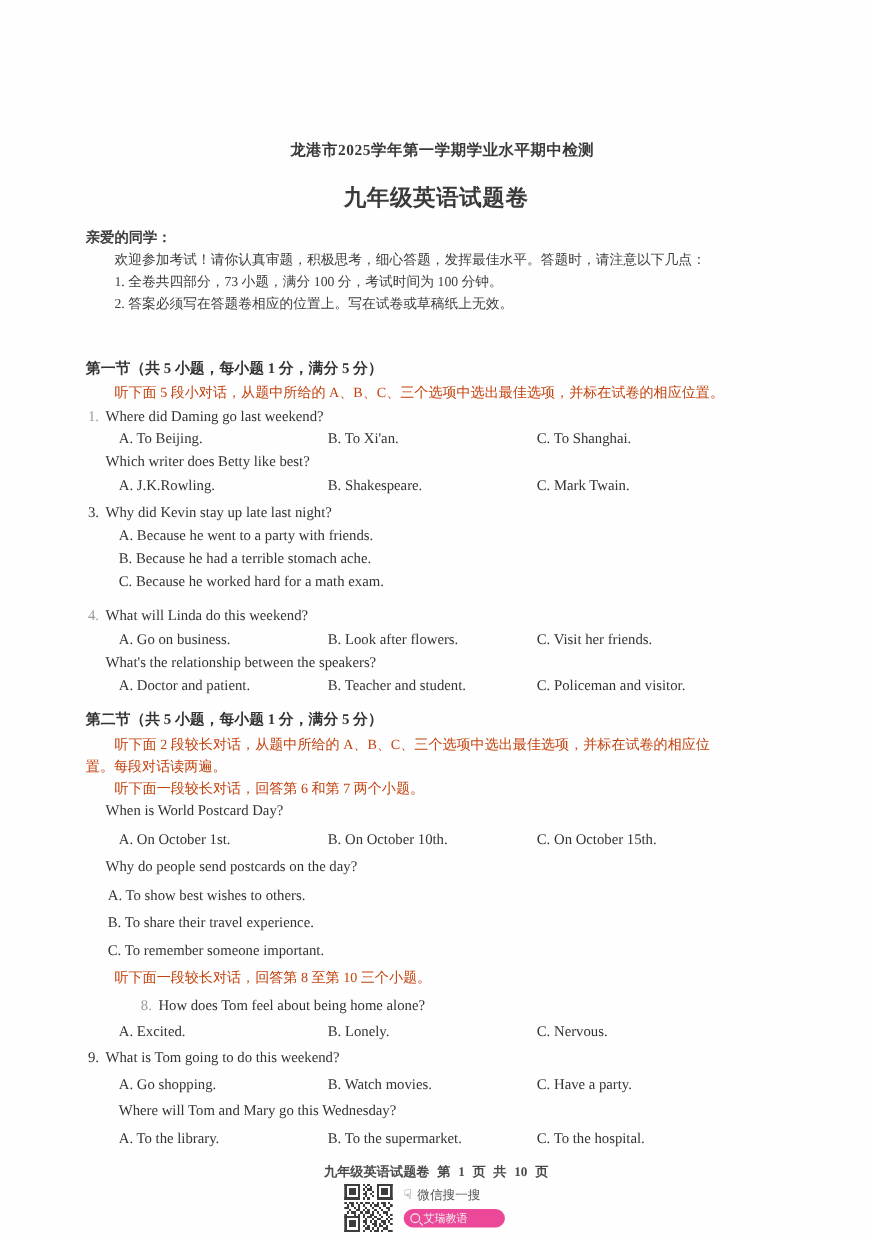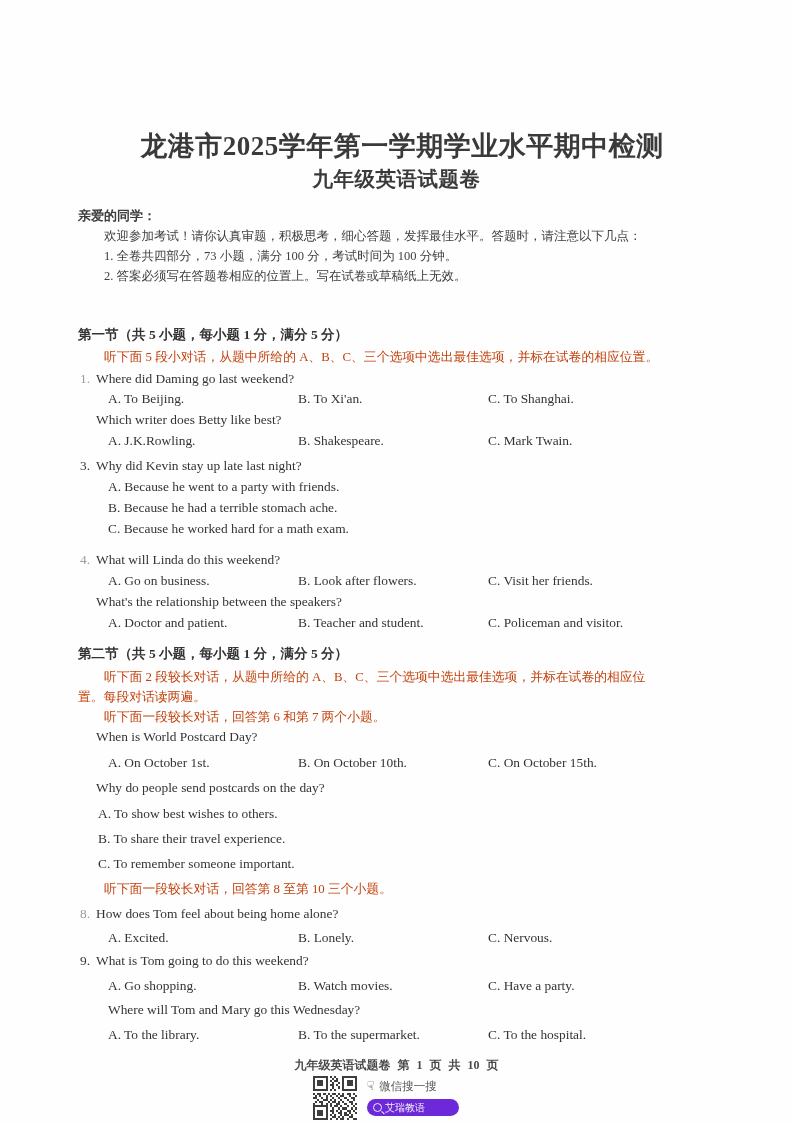--- a/index.html
+++ b/index.html
@@ -26,21 +26,21 @@
   .title-main, .title-sub {
     text-align: center;
     font-weight: bold;
     color: #3a3a3a;
     letter-spacing: 0.5px;
   }
   .title-main {
     position: absolute;
     left: 11px; right: 0;
     top: 128px;
-    font-size: 27px;
+    font-size: 14px;
   }
   .title-sub {
     position: absolute;
     left: 0; right: 0;
     top: 165px;
     font-size: 20.5px;
   }
   
   .intro {
     position: absolute;
@@ -161,21 +161,21 @@
     align-items: center;
     gap: 5px;
     height: 20px;
     color: #555;
     font-size: 11.5px;
     font-family: "DejaVu Sans", sans-serif;
   }
   .wm-hand { font-size: 12px; color: #4b4b4b; }
   .wm-pill {
     margin-top: 3px;
-    background: #6d28d9;
+    background: #ec4899;
     color: #f2f2f2;
     border-radius: 9px;
     height: 17px;
     width: 92px;
     display: flex;
     align-items: center;
     gap: 3px;
     padding: 0 6px;
     box-sizing: border-box;
     font-size: 10px;
@@ -275,21 +275,21 @@
 
   <div class="q" style="top:780px;">
     <span class="q-stem"><span class="q-num blank">7.</span><span>Why do people send postcards on the day?</span></span>
   </div>
   <div class="opt-stack lvl2" style="top:806px;">A.  To show best wishes to others.</div>
   <div class="opt-stack lvl2" style="top:831px;">B.  To share their travel experience.</div>
   <div class="opt-stack lvl2" style="top:856px;">C.  To remember someone important.</div>
 
   <div class="sec-instr" style="top:879px;">听下面一段较长对话，回答第 8 至第 10 三个小题。</div>
 
-  <div class="q" style="top:906px;">
+  <div class="q" style="top:906px;margin-left:48px;">
     <span class="q-stem"><span class="q-num faded">8.</span><span>How does Tom feel about being home alone?</span></span>
   </div>
   <div class="opts" style="top:930px;">
     <span class="opt a">A.  Excited.</span>
     <span class="opt b">B. Lonely.</span>
     <span class="opt c">C. Nervous.</span>
   </div>
 
   <div class="q" style="top:953px;">
     <span class="q-stem"><span class="q-num">9.</span><span>What is Tom going to do this weekend?</span></span>

